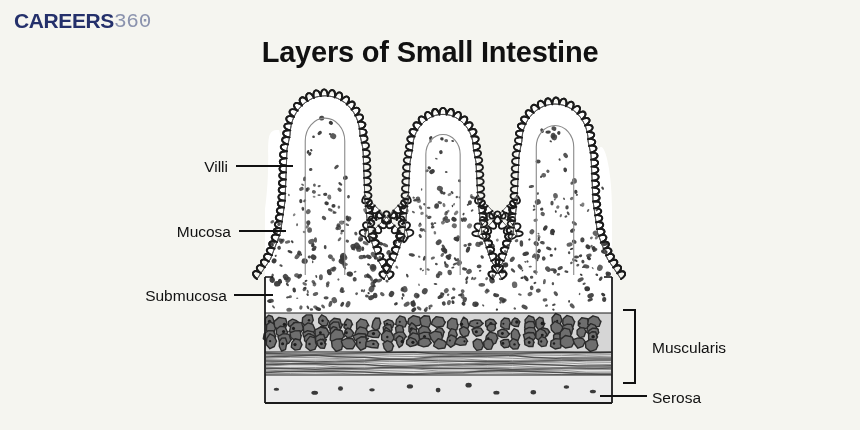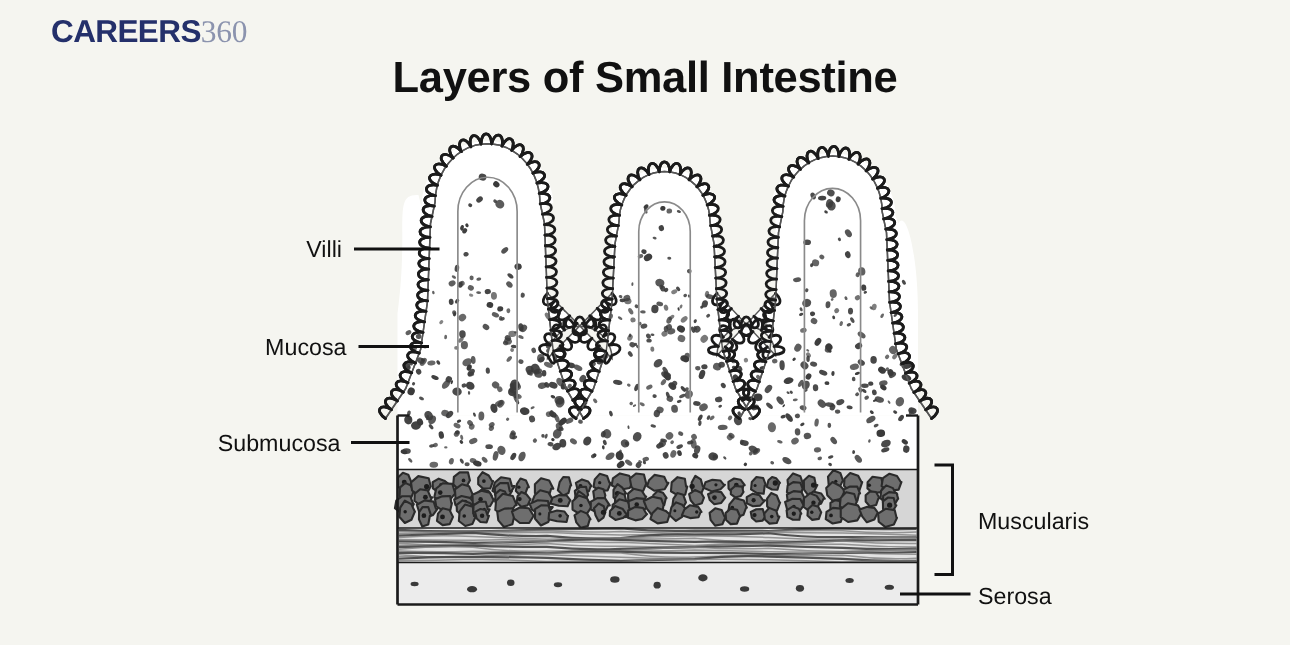--- a/index.html
+++ b/index.html
@@ -4,23 +4,23 @@
 <style>
   html,body{margin:0;padding:0;}
   body{
     width:860px;height:430px;
     background:#f5f5f0;
     font-family:"Liberation Sans", sans-serif;
     overflow:hidden;
     position:relative;
   }
   #stage{position:absolute;inset:0;width:860px;height:430px;}
-  .logo{position:absolute;left:14px;top:9px;display:flex;align-items:flex-end;margin-left:20px;}
+  .logo{position:absolute;left:14px;top:9px;display:flex;align-items:flex-end;}
   .logo-careers{font-family:"Liberation Sans",sans-serif;font-weight:bold;font-size:21px;letter-spacing:-0.4px;color:#24306b;}
-  .logo-360{font-family:Liberation Serif, serif;font-weight:normal;font-size:21px;letter-spacing:-0.2px;color:#8b93ae;}
+  .logo-360{font-family:Liberation Mono, monospace;font-weight:normal;font-size:21px;letter-spacing:-0.2px;color:#8b93ae;}
   .title{
     position:absolute;left:0;top:36px;width:860px;text-align:center;
     font-family:"Liberation Sans",sans-serif;font-weight:bold;font-size:29px;
     color:#111111;letter-spacing:-0.2px;
   }
   svg{display:block;}
 </style>
 </head>
 <body>
 

